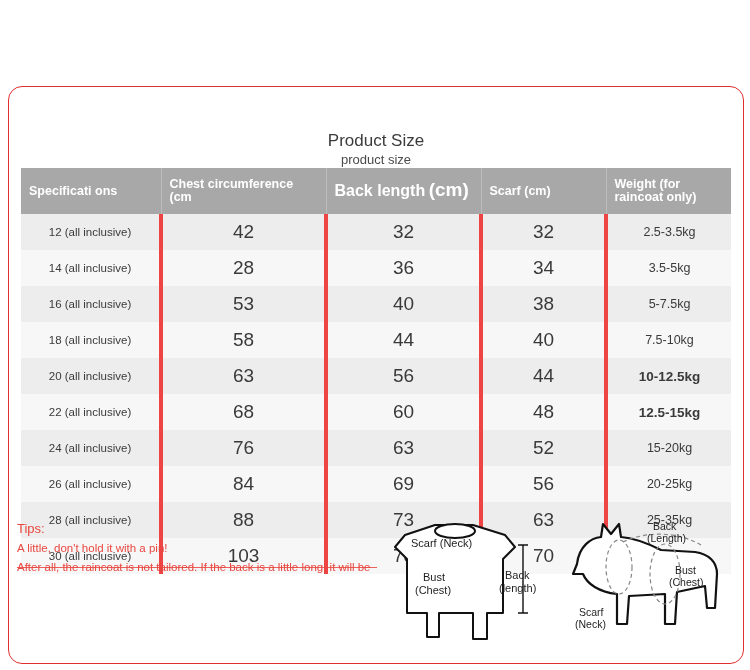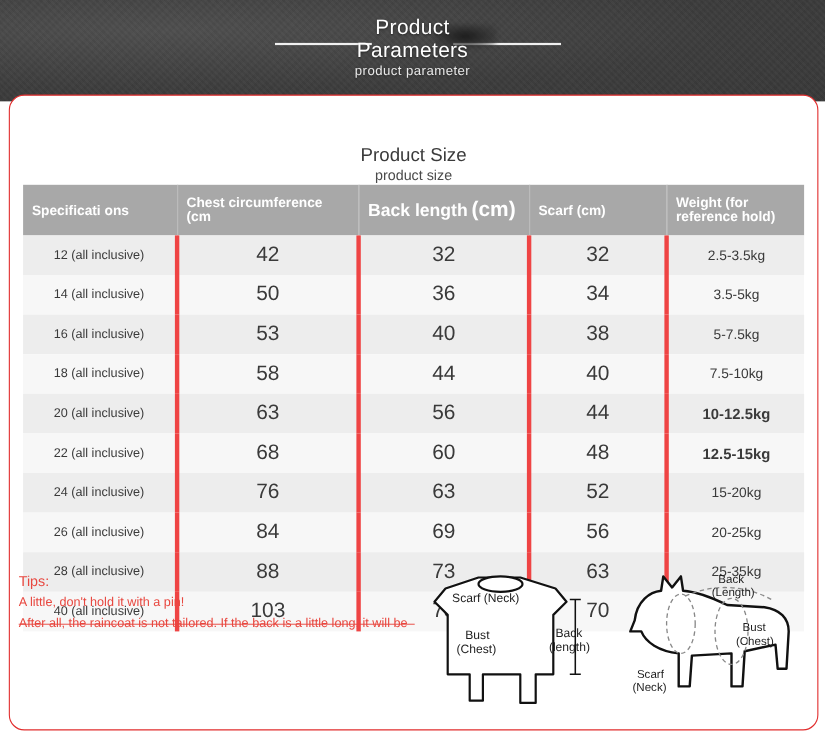--- a/index.html
+++ b/index.html
@@ -114,31 +114,20 @@
   .dg-coat{left:368px;top:430px;}
   .dg-dog{left:548px;top:425px;}
   .dlabel{font-size:11px;fill:#1e1e1e;font-family:"Liberation Sans", sans-serif;}
   .dlabel.sm{font-size:10.5px;}
 </style>
 </head>
 <body>
 
 <div class="page">
 
-  <div class="banner">
-    <div class="noise"></div>
-    <div class="rule left"></div>
-    <div class="rule right"></div>
-    <div class="smudge"></div>
-    <div class="banner-title">
-      <span>Product</span>
-      <span class="l2">Parameters</span>
-    </div>
-    <div class="banner-sub">product  parameter</div>
-  </div>
 
   <div class="card">
 
     <div class="sec-title">Product Size</div>
     <div class="sec-sub">product  size</div>
 
     <table class="table">
       <colgroup>
           <col class="c0">
           <col class="c1">
@@ -148,34 +137,34 @@
         </colgroup>
       <thead>
         <tr>
           <th>Specificati ons</th>
           <th>Chest circumference (cm</th>
           <th>
             <span class="hdr-big">Back length</span>
             <span class="hdr-unit">(cm)</span>
           </th>
           <th class="hdr-big">Scarf (cm)</th>
-          <th>Weight (for reference hold)</th>
+          <th>Weight (for raincoat only)</th>
         </tr>
       </thead>
       <tbody>
         <tr>
           <td class="spec">12 (all inclusive)</td>
           <td class="num">42</td>
           <td class="num">32</td>
           <td class="num">32</td>
           <td class="wt">2.5-3.5kg</td>
         </tr>
         <tr>
           <td class="spec">14 (all inclusive)</td>
-          <td class="num">50</td>
+          <td class="num">28</td>
           <td class="num">36</td>
           <td class="num">34</td>
           <td class="wt">3.5-5kg</td>
         </tr>
         <tr>
           <td class="spec">16 (all inclusive)</td>
           <td class="num">53</td>
           <td class="num">40</td>
           <td class="num">38</td>
           <td class="wt">5-7.5kg</td>
@@ -216,21 +205,21 @@
           <td class="wt">20-25kg</td>
         </tr>
         <tr>
           <td class="spec">28 (all inclusive)</td>
           <td class="num">88</td>
           <td class="num">73</td>
           <td class="num">63</td>
           <td class="wt">25-35kg</td>
         </tr>
         <tr>
-          <td class="spec">40 (all inclusive)</td>
+          <td class="spec">30 (all inclusive)</td>
           <td class="num">103</td>
           <td class="num">78</td>
           <td class="num">70</td>
           <td class="wt">35-50kg</td>
         </tr>
       </tbody>
     </table>
 
     <div class="tips">
       <div class="t-head">Tips:</div>

